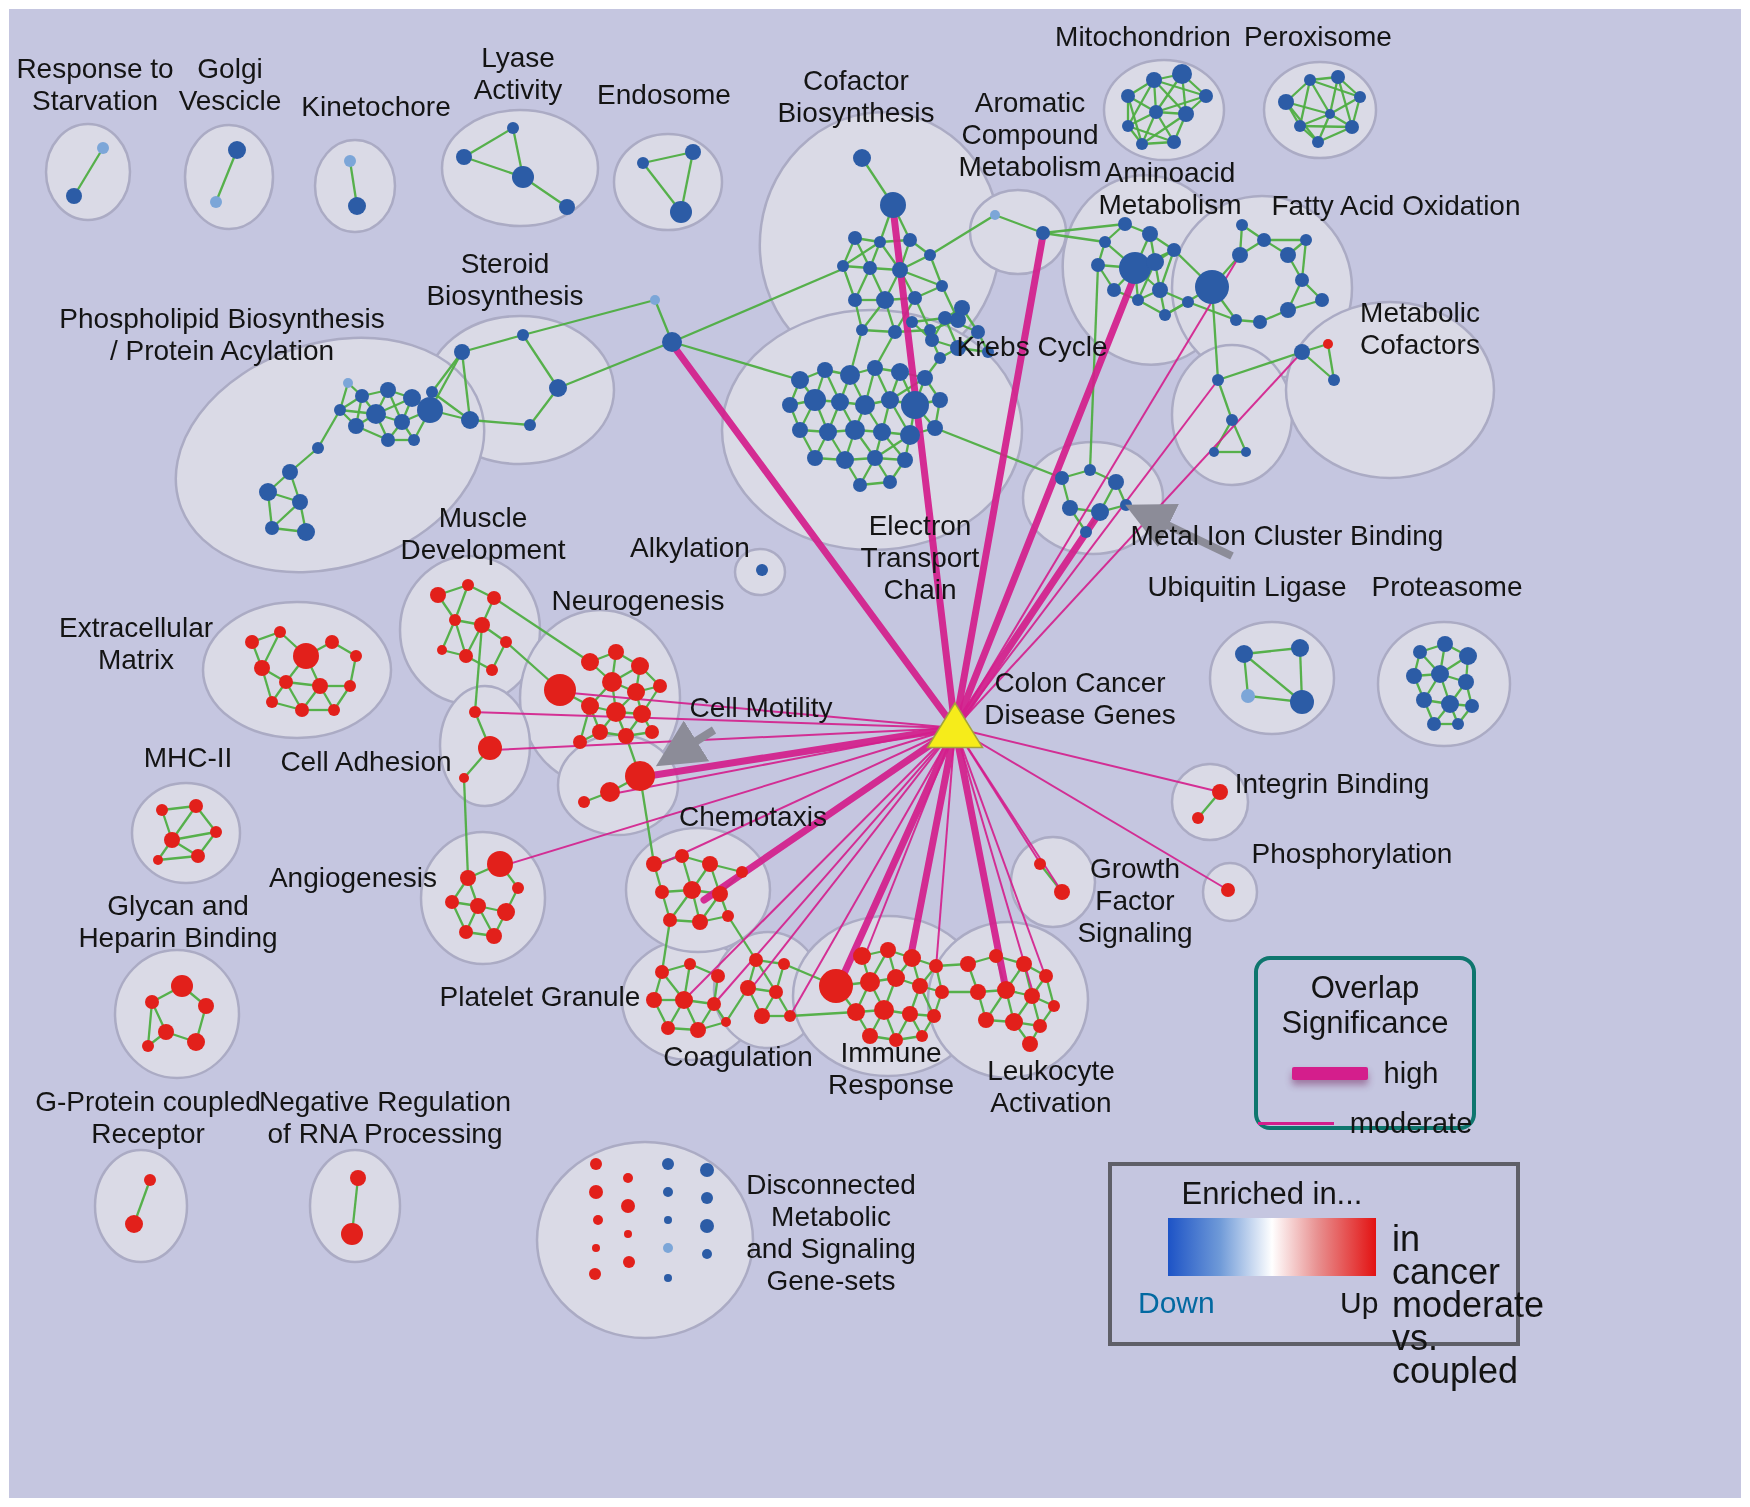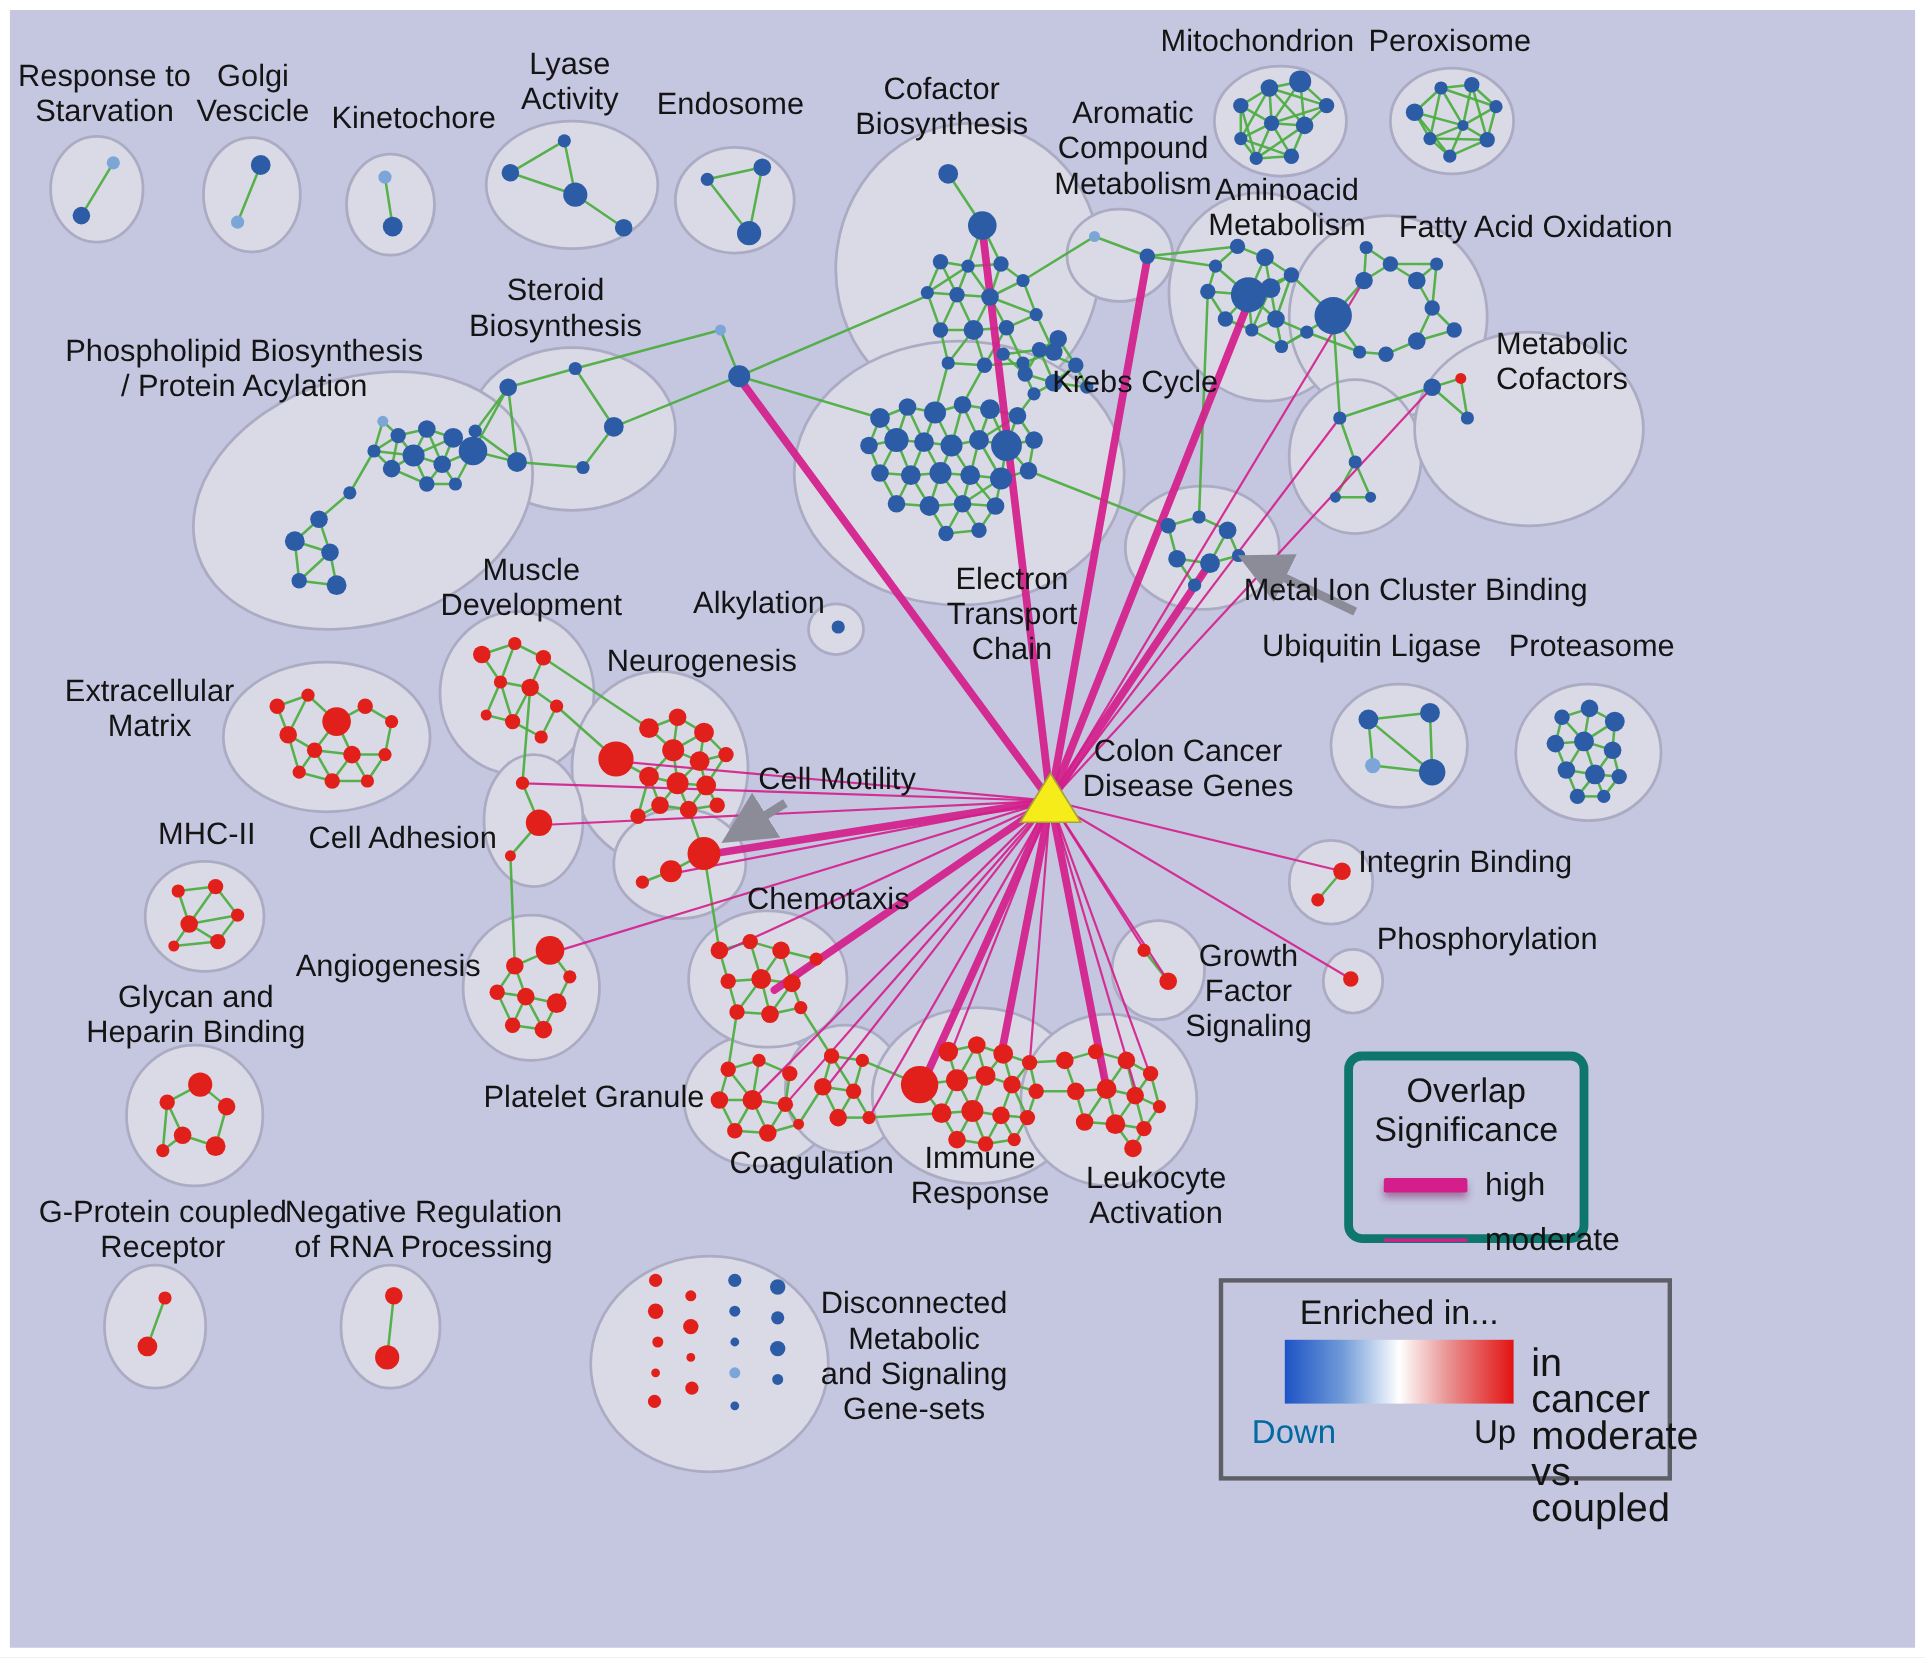--- a/index.html
+++ b/index.html
@@ -8,25 +8,25 @@
     background:#c5c6e0;
     box-shadow:inset 0 0 0 9px #ffffff;
     font-family:"Liberation Sans", sans-serif;
     overflow:hidden;
   }
   svg#diagram{position:absolute;left:0;top:0;width:1750px;height:1507px;}
   svg text{font-family:"Liberation Sans", sans-serif;fill:#141414;}
 
   
   .legend-sig{
-    position:absolute;left:1222px;top:956px;width:222px;height:174px;
-    border:8px solid #0f766e;border-radius:16px;box-sizing:border-box;
+    position:absolute;left:1254px;top:956px;width:222px;height:174px;
+    border:4px solid #0f766e;border-radius:16px;box-sizing:border-box;
   }
   .lg-title{margin-top:10px;text-align:center;font-size:31px;line-height:35px;color:#141414;}
-  .lg-row{display:flex;align-items:center;padding:0 28px;margin-top:17px;}
+  .lg-row{display:flex;align-items:center;padding:0 16px;margin-top:17px;justify-content:center;}
   .line-high{width:76px;height:13px;background:#d41e8c;border-radius:2px;box-shadow:0 5px 7px rgba(110,25,85,.45);flex:none;}
   .line-moderate{width:76px;height:3px;background:#d41e8c;flex:none;}
   .lg-label{margin-left:16px;font-size:29px;color:#141414;}
 
   
   .legend-enr{
     position:absolute;left:1108px;top:1162px;width:412px;height:184px;
     border:4px solid #5f5f68;box-sizing:border-box;
   }
   .enr-title{position:absolute;left:25px;top:10px;width:270px;text-align:center;font-size:31px;color:#141414;}

